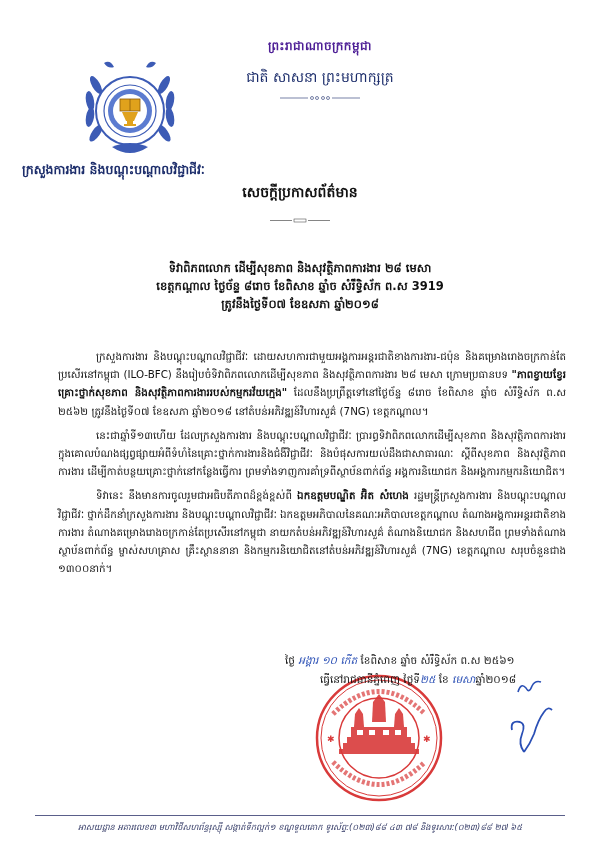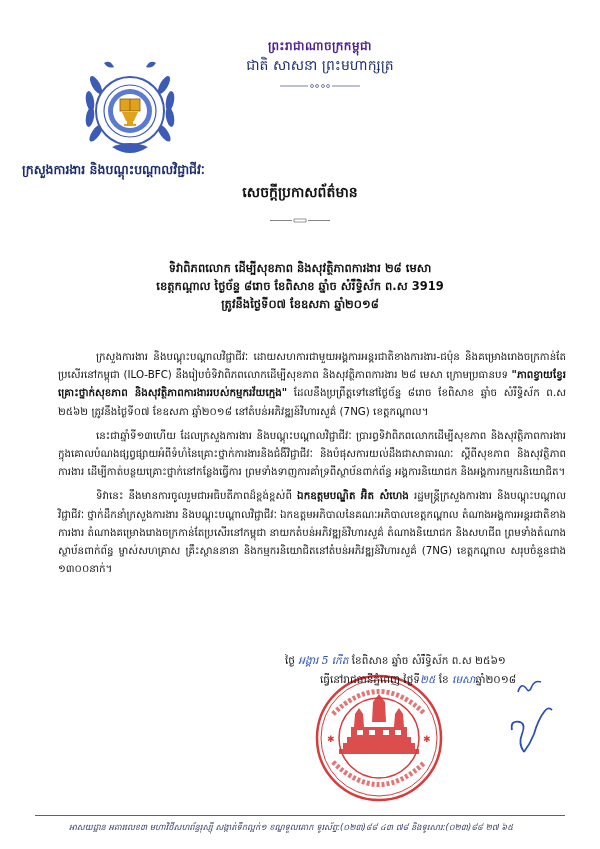--- a/index.html
+++ b/index.html
@@ -2,39 +2,39 @@
 <html><head>
 <meta charset="utf-8">
 <style>
   html, body { margin: 0; padding: 0; background: #ffffff; }
   body { width: 600px; height: 849px; position: relative; overflow: hidden;
          font-family: "DejaVu Sans", sans-serif; color: #1a1a1a; }
   .abs { position: absolute; }
   .logo { left: 82px; top: 55px; width: 96px; height: 110px; }
   .kingdom { left: 200px; top: 38px; width: 240px; text-align: center; }
   .kingdom .l1 { font-size: 12px; font-weight: bold; color: #4c1d95; letter-spacing: 0.5px; }
-  .kingdom .l2 { font-size: 14px; color: #1c2d6b; margin-top: 0; }
+  .kingdom .l2 { font-size: 14px; color: #1c2d6b; margin-top: 12px; }
   .divider { display: block; margin: 6px auto 0; }
   .ministry { left: 22px; top: 162px; font-size: 12.5px; color: #1c2d6b; font-weight: bold; }
   .doc-title { left: 0; width: 600px; top: 183px; text-align: center; font-size: 14px; font-weight: bold; color: #111; }
   .title-div { left: 0; width: 600px; top: 212px; }
   .heading { left: 40px; width: 520px; top: 243px; text-align: center; font-size: 11.5px; font-weight: bold; line-height: 18px; color: #111; margin-top: 16px; }
   .body-text { left: 58px; width: 508px; font-size: 10.3px; line-height: 18.2px; text-align: justify; color: #111; }
   .body-text p { margin: 0 0 6px 0; text-indent: 38px; }
   .body-text b { font-weight: bold; }
   .p1 { top: 347px; }
   .date-block { left: 270px; top: 651px; width: 320px; font-size: 10.5px; line-height: 19px; color: #111; }
   .date-block .d1 { padding-left: 15px; }
   .date-block .d2 { padding-left: 50px; }
   .hand { color: #2a4fb5; font-style: italic; font-family: "DejaVu Serif", serif; }
   .seal { left: 313px; top: 672px; width: 132px; height: 132px; }
   .signature { left: 500px; top: 700px; width: 70px; height: 60px; }
   .initial { left: 515px; top: 678px; width: 30px; height: 20px; }
   .footer-line { left: 35px; top: 815px; width: 530px; height: 1px; background: #5a5f8a; }
-  .footer { left: 26px; top: 822px; width: 530px; text-align: center; font-size: 8.3px; font-style: italic; color: #333a66; }
+  .footer { left: 35px; top: 822px; width: 530px; text-align: center; font-size: 8.3px; font-style: italic; color: #333a66; }
 </style>
 </head>
 <body>
 
 <div class="abs logo">
   <svg width="96" height="110" viewBox="0 0 96 110">
 
     <g fill="#3c5bb5">
       <ellipse cx="14" cy="30" rx="4" ry="10" transform="rotate(-30 14 30)"></ellipse>
       <ellipse cx="8" cy="46" rx="4" ry="10" transform="rotate(-10 8 46)"></ellipse>
@@ -133,21 +133,21 @@
       <text x="110" y="70" font-size="9" font-family="DejaVu Sans, sans-serif">✱</text>
     </g>
     <path d="M20 90 Q66 135 112 90" fill="none" stroke="#d93a3a" stroke-width="5" stroke-dasharray="3 2" opacity="0.7"></path>
     <path d="M20 42 Q66 -3 112 42" fill="none" stroke="#d93a3a" stroke-width="5" stroke-dasharray="3 2" opacity="0.7"></path>
   </svg>
 </div>
 
 <div class="abs date-block">
   <div class="d1">
     <span>ថ្ងៃ</span>
-    <span class="hand">អង្គារ 5</span>
+    <span class="hand">អង្គារ ១០</span>
     <span class="hand">កើត</span><span> ខែពិសាខ ឆ្នាំច សំរឹទ្ធិស័ក ព.ស ២៥៦១</span>
   </div>
   <div class="d2">
     <span>ធ្វើនៅរាជធានីភ្នំពេញ ថ្ងៃទី</span><span class="hand">២៥</span><span> ខែ </span><span class="hand">មេសា</span><span>ឆ្នាំ២០១៨</span>
   </div>
 </div>
 
 <div class="abs initial">
   <svg width="30" height="20" viewBox="0 0 30 20">
     <path d="M3 14 Q6 4 11 10 Q14 16 17 8 Q20 2 26 4" fill="none" stroke="#2a4fb5" stroke-width="1.6"></path>

